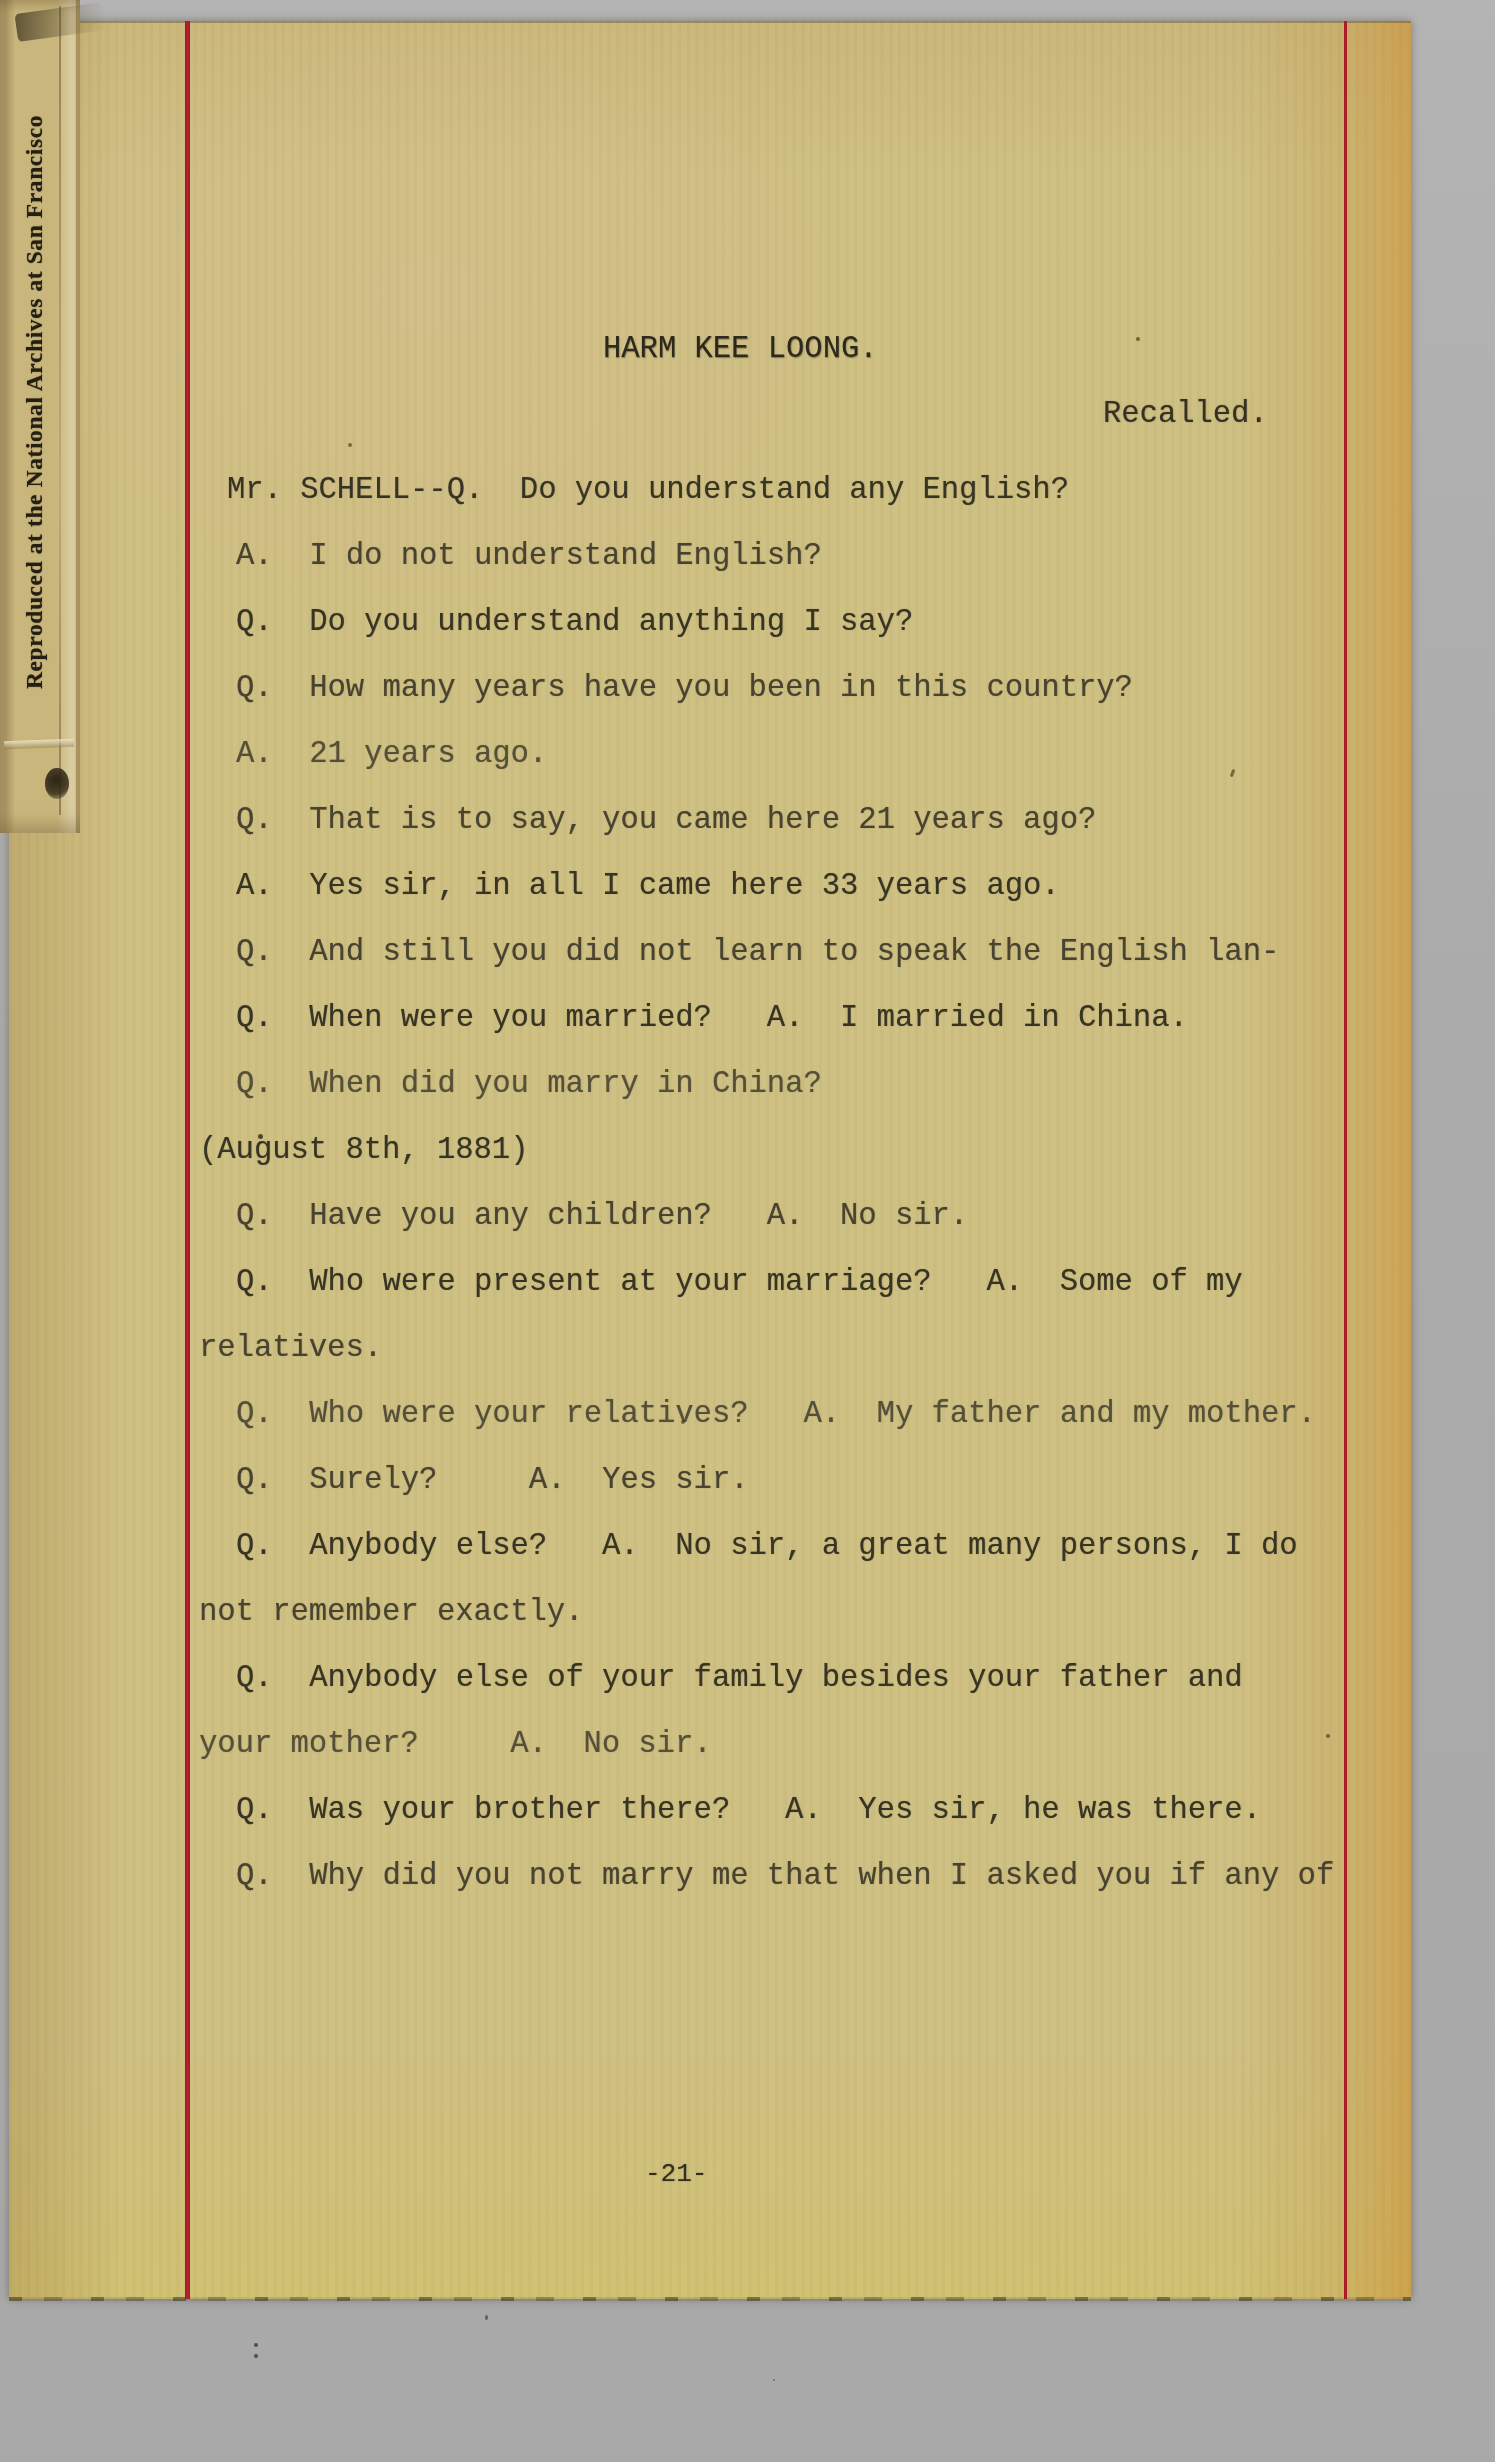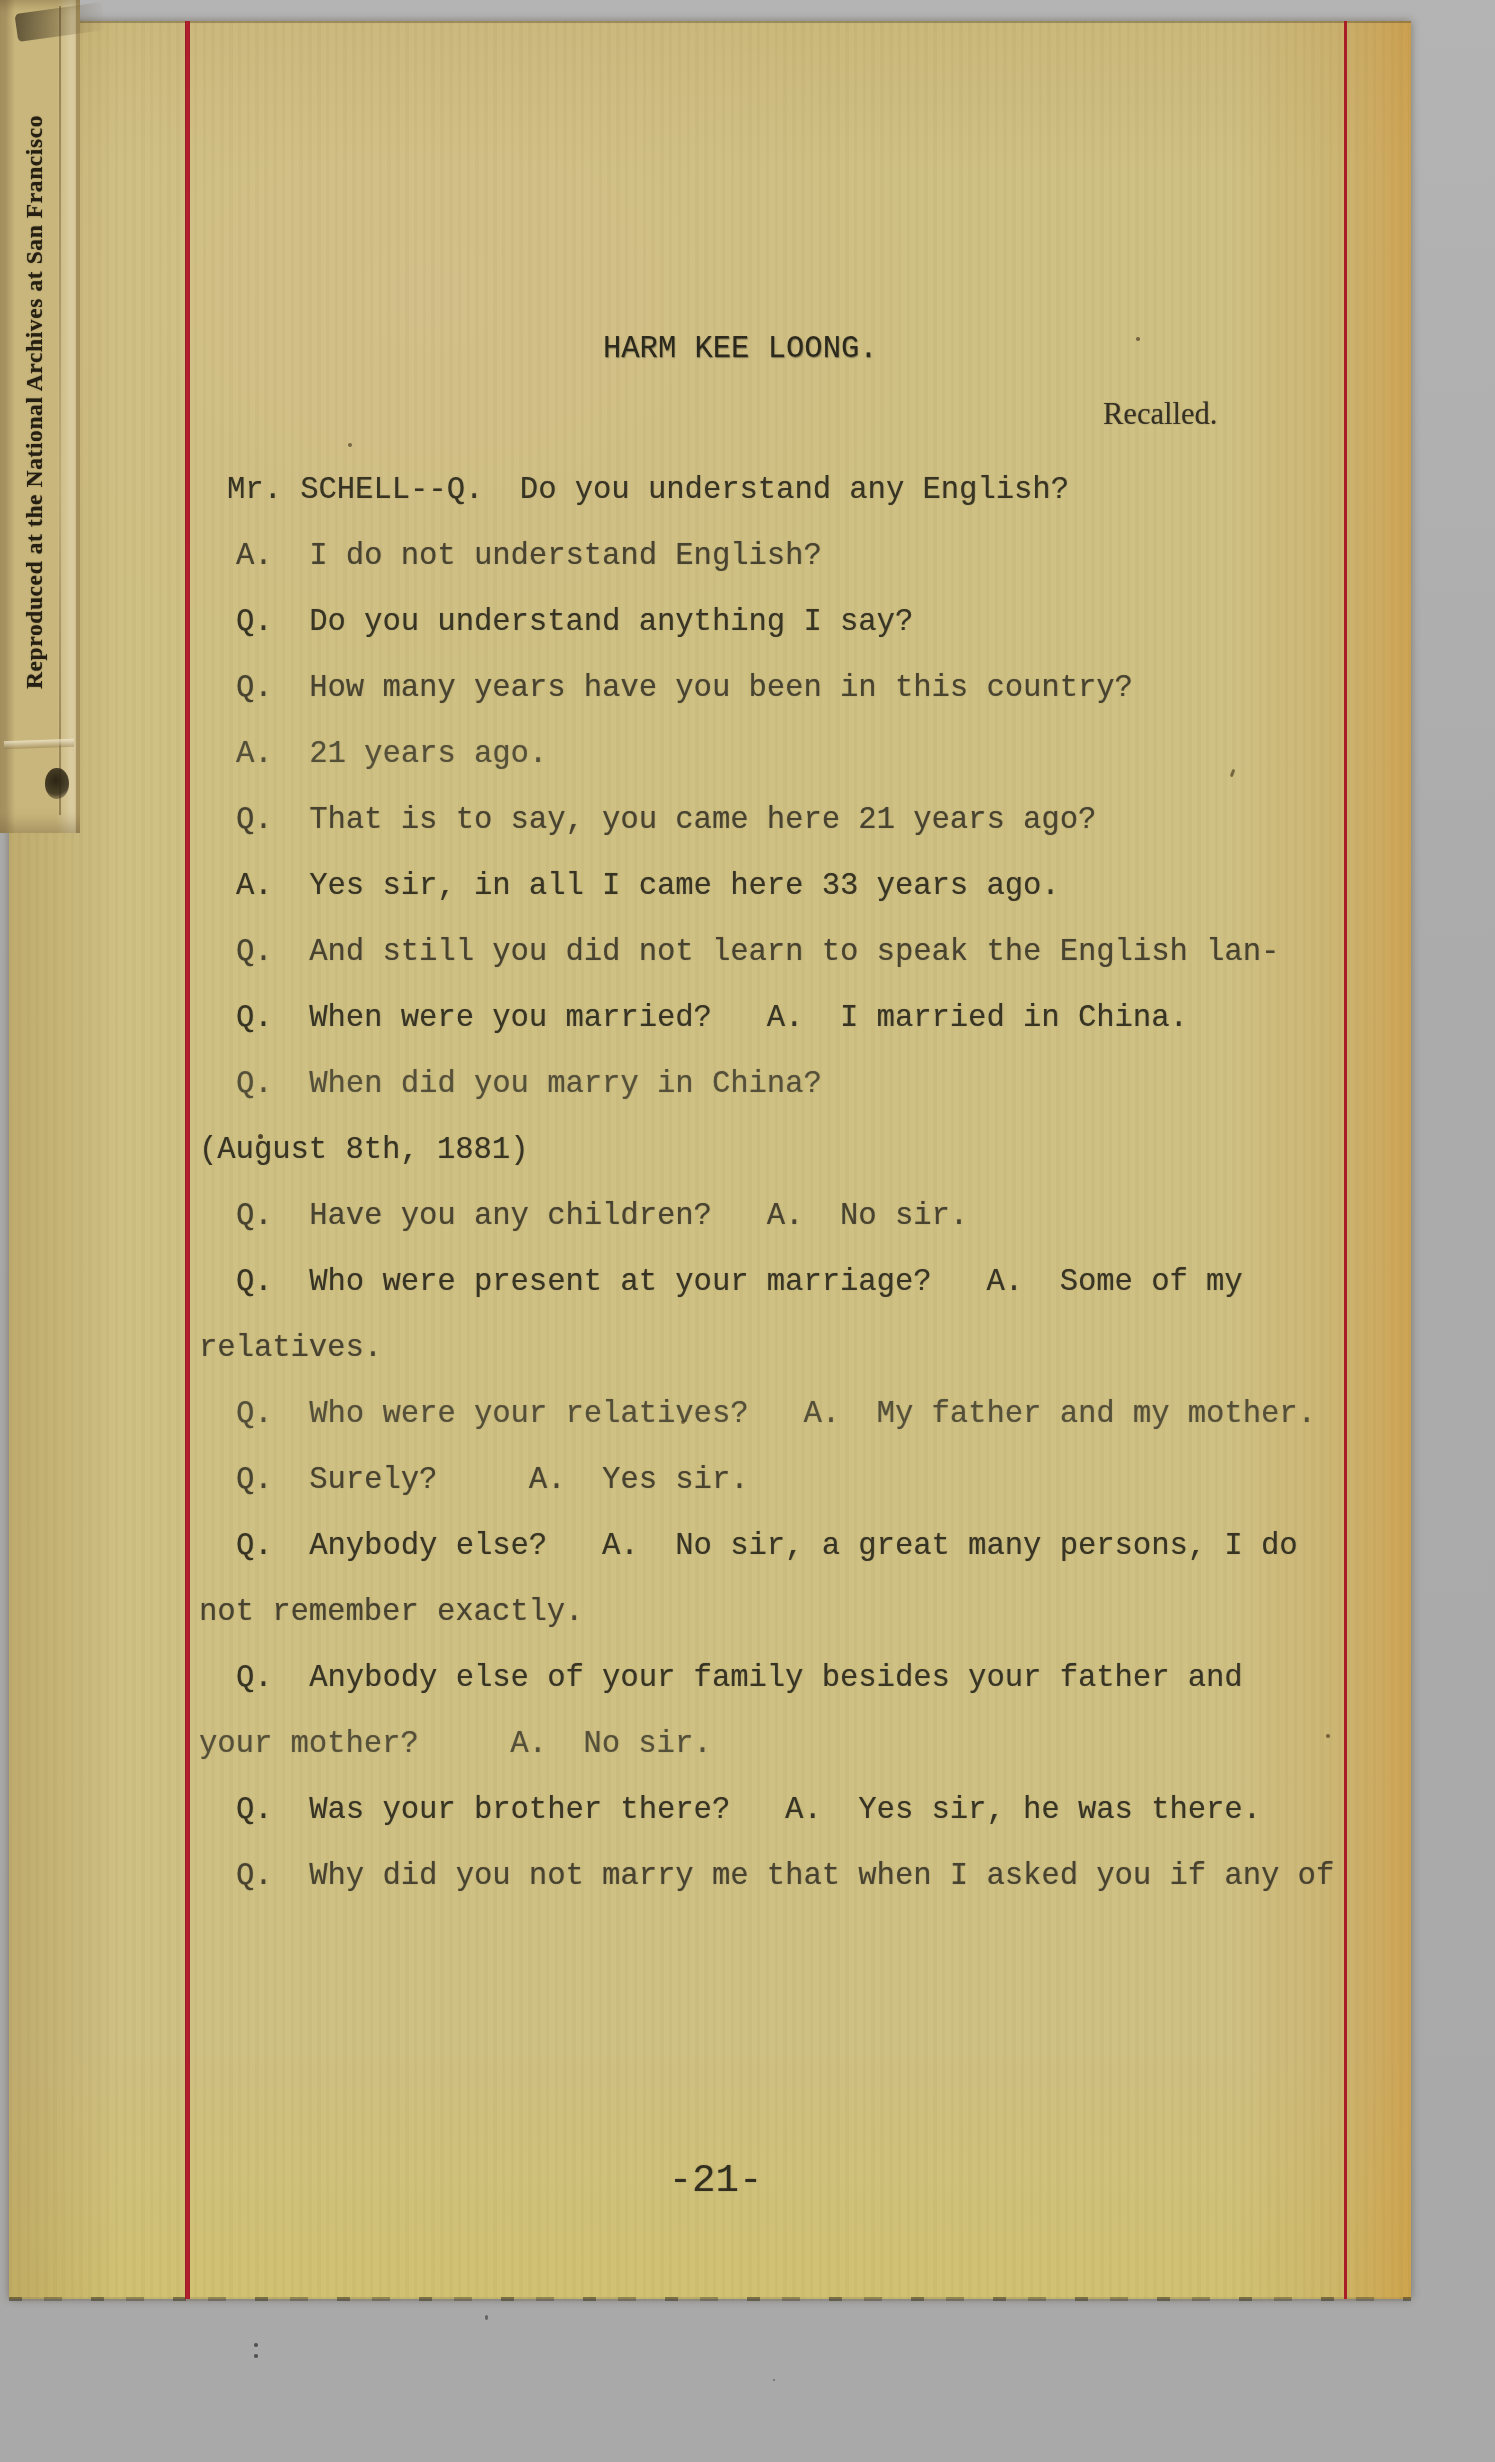--- a/index.html
+++ b/index.html
@@ -90,25 +90,25 @@
   .t-line:nth-child(2n){color:rgba(62,58,42,0.85);}
   .t-line:nth-child(5n){color:rgba(72,68,50,0.78);}
   .doc-title{
     position:absolute;left:603px;top:332px;
     font-size:30.5px;color:rgba(40,37,26,0.96);
     text-shadow:0.6px 0.6px 1.2px rgba(40,37,26,0.5);white-space:pre;
   }
   .recalled{
     position:absolute;left:1103px;top:397px;
     font-size:30.5px;color:rgba(48,44,32,0.94);
-    text-shadow:0.3px 0.3px 1.2px rgba(48,44,32,0.5);white-space:pre;font-family:Liberation Serif, serif;
+    text-shadow:0.3px 0.3px 1.2px rgba(48,44,32,0.5);white-space:pre;
   }
   .page-num{
-    position:absolute;left:645px;top:2159px;width:141px;text-align:center;
-    font-size:39px;color:rgba(45,42,30,0.95);
+    position:absolute;left:645px;top:2159px;width:141px;
+    font-size:26px;color:rgba(45,42,30,0.95);
     text-shadow:0.3px 0.3px 1.2px rgba(45,42,30,0.5);white-space:pre;
   }
   
   .speck{position:absolute;border-radius:50%;background:rgba(70,55,30,0.65);}
   .s1{left:348px;top:443px;width:4.1px;height:4.1px;}
   .s2{left:1136px;top:337px;width:3.5px;height:3.5px;}
   .s3{left:1231px;top:769px;width:2.9px;height:8.2px;border-radius:1.8px;transform:rotate(20deg);}
   .s4{left:258px;top:1134px;width:5.3px;height:5.3px;background:rgba(50,40,20,0.8);}
   .s5{left:681px;top:1420px;width:4.1px;height:4.1px;}
   .s6{left:1326px;top:1734px;width:3.5px;height:3.5px;}

